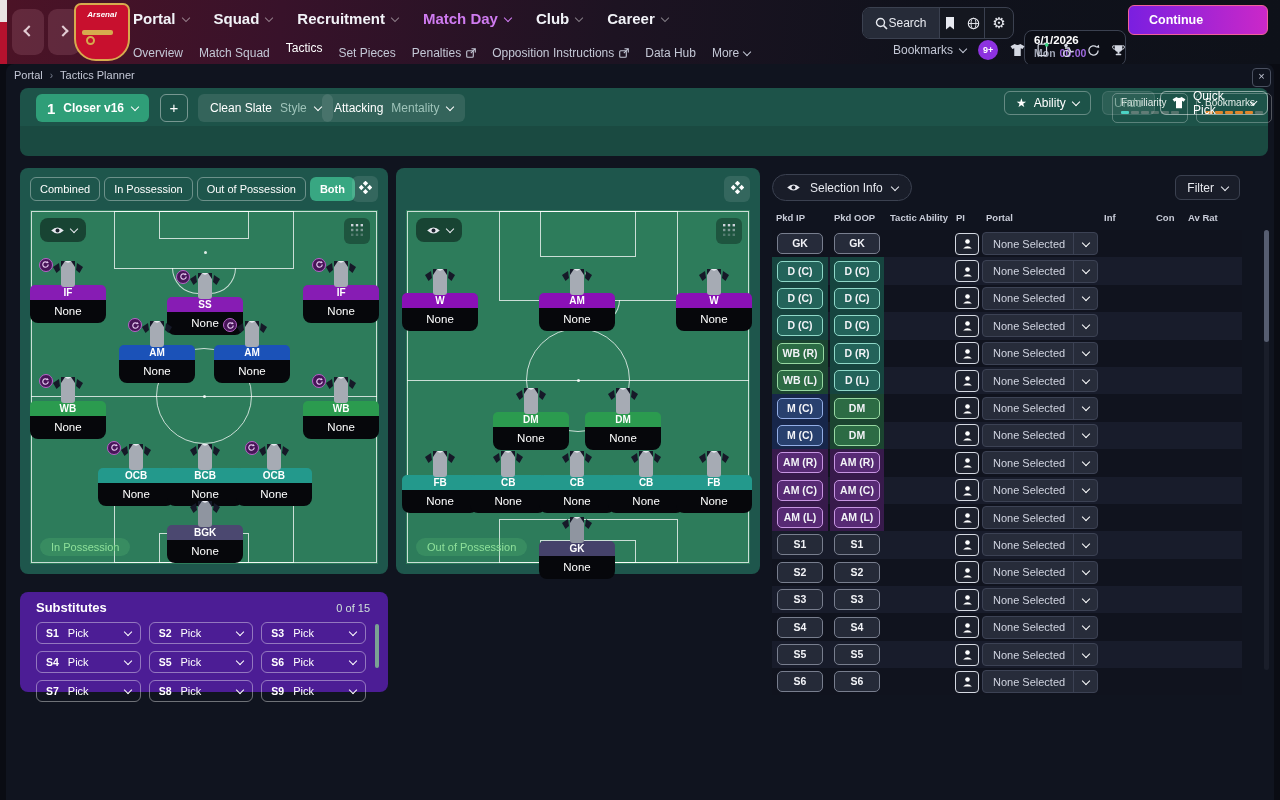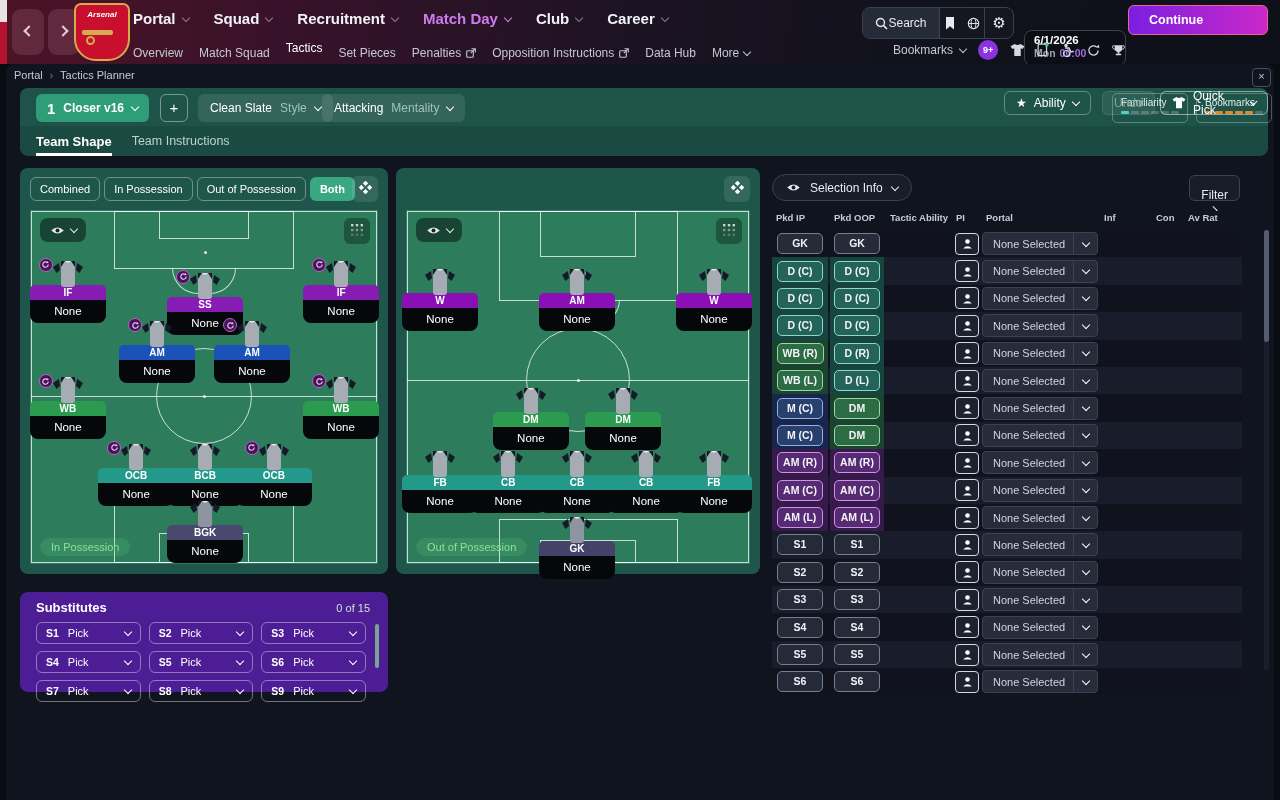--- a/index.html
+++ b/index.html
@@ -132,21 +132,21 @@
     align-items:center;padding:0 9px;box-sizing:border-box;color:#fff;}
   .sub-dd .sid{font-size:10.5px;font-weight:bold;}
   .sub-dd .slabel{font-size:11px;margin-left:9px;flex:1;text-align:left;}
   #subs-scroll{right:9px;top:32px;width:4px;height:44px;border-radius:2px;background:#7ba294;}
 
   
   #sel-panel{left:772px;top:168px;width:497px;height:527px;overflow:hidden;}
   #sel-info-btn{left:0;top:6px;height:27px;border:1px solid #3b4150;border-radius:14px;background:#191d29;
     display:flex;align-items:center;gap:9px;padding:0 13px;font-size:12px;color:#e8eaf0;box-sizing:border-box;}
   #filter-btn{right:29px;top:7px;height:25px;border:1px solid #3b4150;border-radius:6px;background:#191d29;
-    display:flex;align-items:center;gap:8px;padding:12px 11px;font-size:12px;color:#e8eaf0;box-sizing:border-box;flex-direction:column;}
+    display:flex;align-items:center;gap:8px;padding:0 11px;font-size:12px;color:#e8eaf0;box-sizing:border-box;}
   .sgrid{display:grid;grid-template-columns:58px 56px 66px 30px 118px 52px 32px 1fr;align-items:center;}
   #sel-headers{left:0;top:44px;width:470px;font-size:9.5px;font-weight:bold;color:#c8ccd8;}
   #sel-headers .sh{padding-left:4px;}
   #sel-rows{left:0;top:62px;width:470px;}
   .srow{height:27.4px;}
   .srow.even{background:#10131e;} .srow.odd{background:#181c2b;}
   .pcell{height:100%;display:flex;align-items:center;justify-content:center;margin-right:2px;}
   .pos-btn{min-width:46px;height:21px;border-radius:5px;border:1px solid;box-sizing:border-box;
     font-size:10.5px;font-weight:bold;color:#f2f3f7;padding:0 5px;line-height:19px;text-align:center;}
   .pi-btn{width:24px;height:22px;border-radius:4px;background:#1e222e;border:1px solid #d5d9e2;
@@ -360,24 +360,20 @@
     <div class="mlabel">Bookmarks</div>
     <div class="dashes" id="int-dashes">
         <span class="dash" style="background: rgb(224, 134, 44);"></span>
         <span class="dash" style="background: rgb(224, 134, 44);"></span>
         <span class="dash" style="background: rgb(224, 134, 44);"></span>
         <span class="dash" style="background: rgb(224, 134, 44);"></span>
         <span class="dash" style="background: rgb(224, 134, 44);"></span>
         <span class="dash" style="background: rgb(85, 115, 108);"></span>
       </div>
   </div>
-  <div id="tactic-tabs" class="abs">
-      <div class="ttab active">Team Shape</div>
-      <div class="ttab">Team Instructions</div>
-    </div>
   <div id="advice-btn" class="abs tb-btn">
     <span class="star">★</span>
     <span>Ability</span>
     <span class="chev"></span>
   </div>
   <div id="undo-btn" class="abs tb-btn">
       <span>Undo</span>
     </div>
   <div id="quickpick-btn" class="abs tb-btn">
     <span class="bm-icon">

